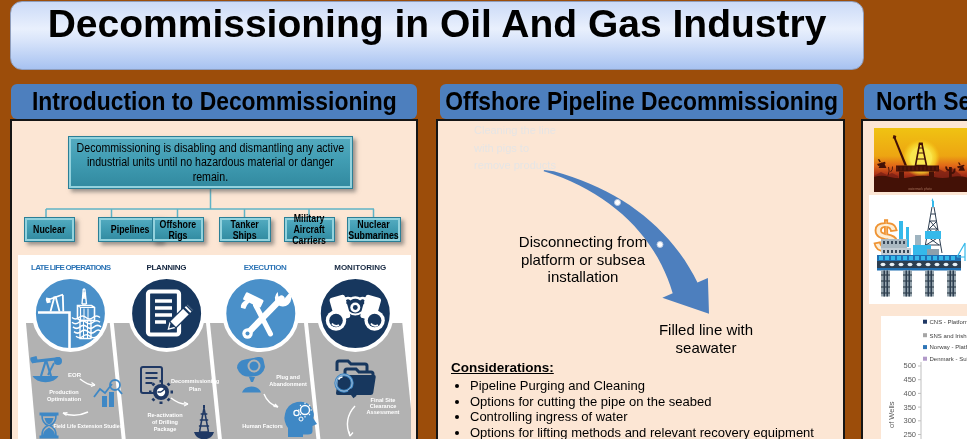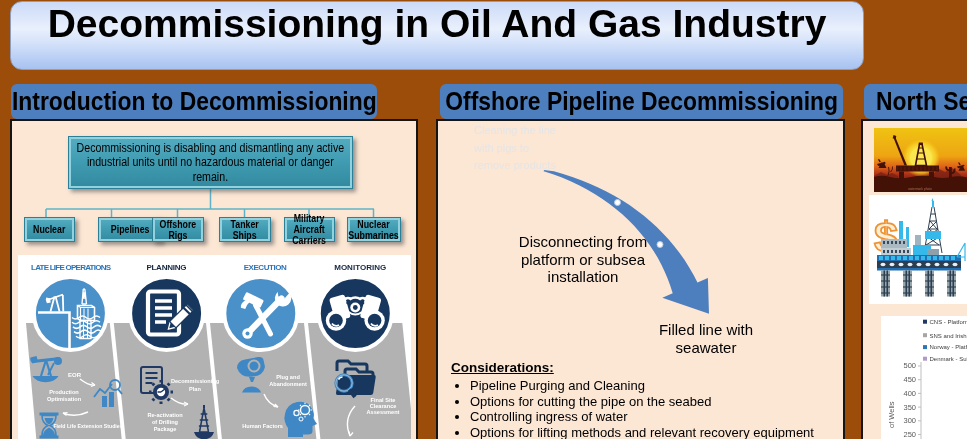--- a/index.html
+++ b/index.html
@@ -9,21 +9,21 @@
 #banner{left:10px;top:1px;width:852px;height:67px;border-radius:12px;
  background:linear-gradient(180deg,#cbdaf7 0%,#e9f0fd 40%,#d8e4fa 58%,#a7c2f1 100%);
  border:1px solid #8f9dbb;display:flex;align-items:flex-start;justify-content:center;}
 #banner h1{margin:0;font-size:39px;font-weight:bold;color:#000;letter-spacing:0px;}
 .hsq{display:inline-block;white-space:nowrap;transform:scaleX(0.915);}
 .bsq{display:inline-block;white-space:nowrap;transform:scaleX(0.85);font-size:12.5px;line-height:14.5px;}
 .ksq{display:inline-block;white-space:nowrap;transform:scaleX(0.8);line-height:11px;}
 .hdr{top:84px;height:35px;background:#4d7fbe;border-radius:6px;display:flex;
  align-items:center;justify-content:center;font-weight:bold;font-size:25px;color:#000;}
 .panel{top:119px;height:330px;background:#fce6d4;border:2px solid #151515;box-sizing:border-box;}
-#hdr1{left:11px;width:366px;}
+#hdr1{left:11px;width:406px;}
 #pan1{left:10px;width:408px;}
 #hdr2{left:440px;width:403px;text-align:center;}
 #pan2{left:436px;width:409px;}
 #hdr3{left:864px;width:210px;justify-content:flex-start;padding-left:12px;}
 #pan3{left:861px;width:180px;}
 
 .tealbox{background:linear-gradient(180deg,#55acc1 0%,#419db3 45%,#31899f 100%);
  border:1px solid #2b7f96;box-shadow:inset 0 0 0 2px #93d2dd,3px 3px 4px rgba(90,90,90,.6);
  box-sizing:border-box;color:#000;text-align:center;}
 #bigbox{left:68px;top:136px;width:285px;height:53px;

